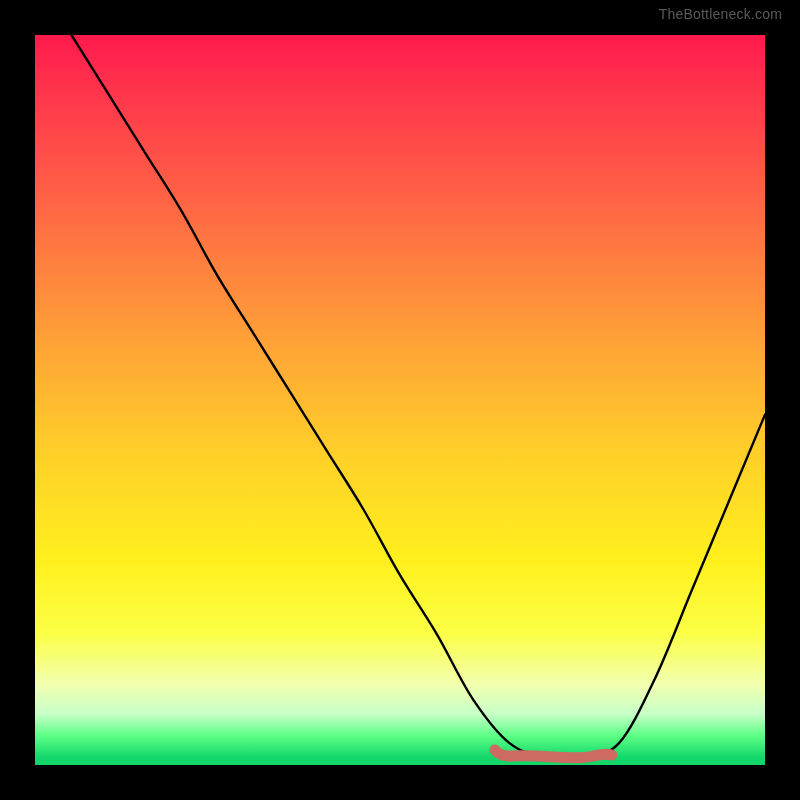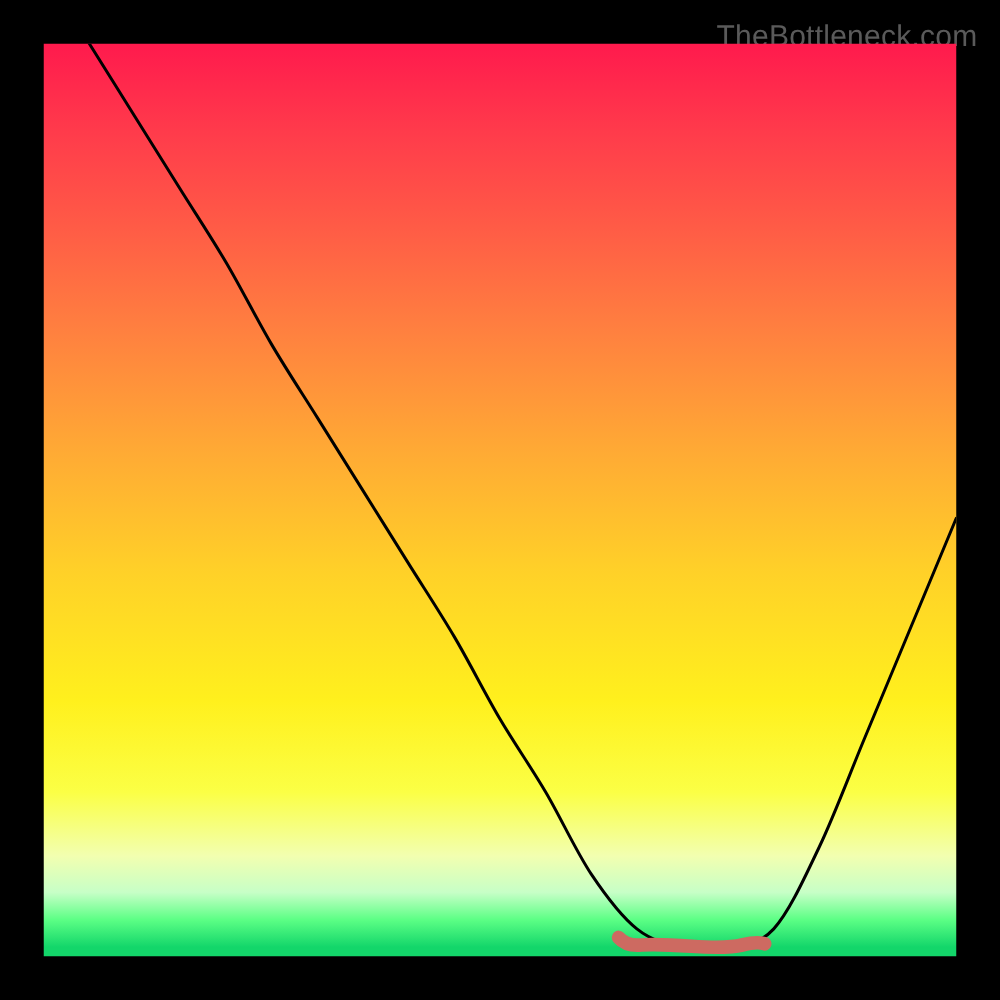--- a/index.html
+++ b/index.html
@@ -37,24 +37,24 @@
       #fbff45 82%,
       #f2ffb0 89%,
       #c7ffc7 93%,
       #5cff85 96%,
       #13d66a 99%,
       #13d66a 100%
     );
   }
   .attrib {
     position: absolute;
-    top: 16px;
+    top: 6px;
     right: 18px;
     color: #5a5a5a;
-    font-size: 24px;
+    font-size: 14px;
     letter-spacing: 0.2px;
   }
   svg.curve {
     position: absolute;
     left: 0;
     top: 0;
     width: 730px;
     height: 730px;
   }
 </style>

